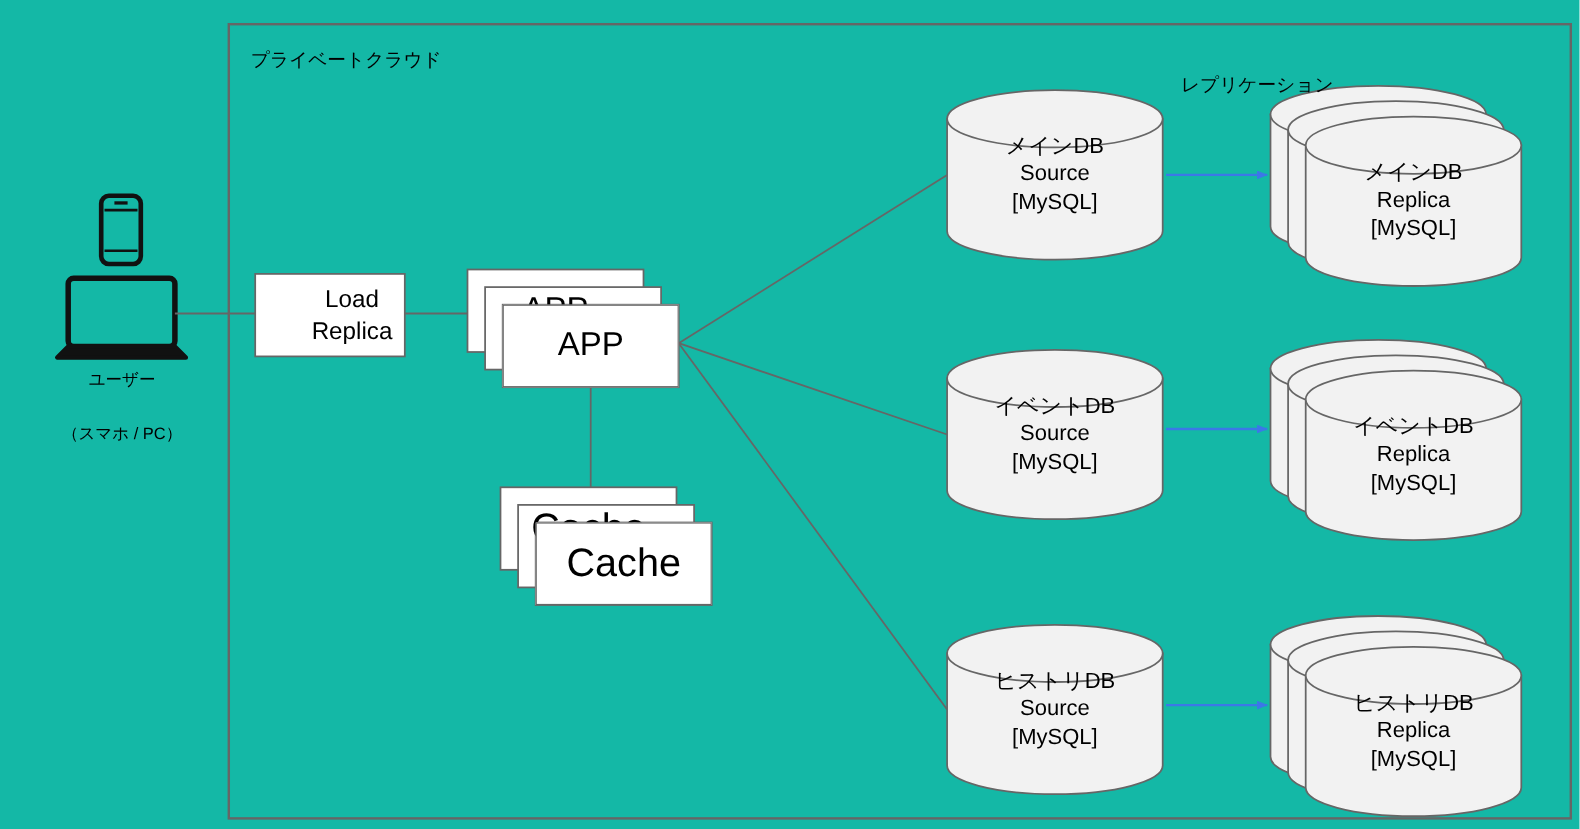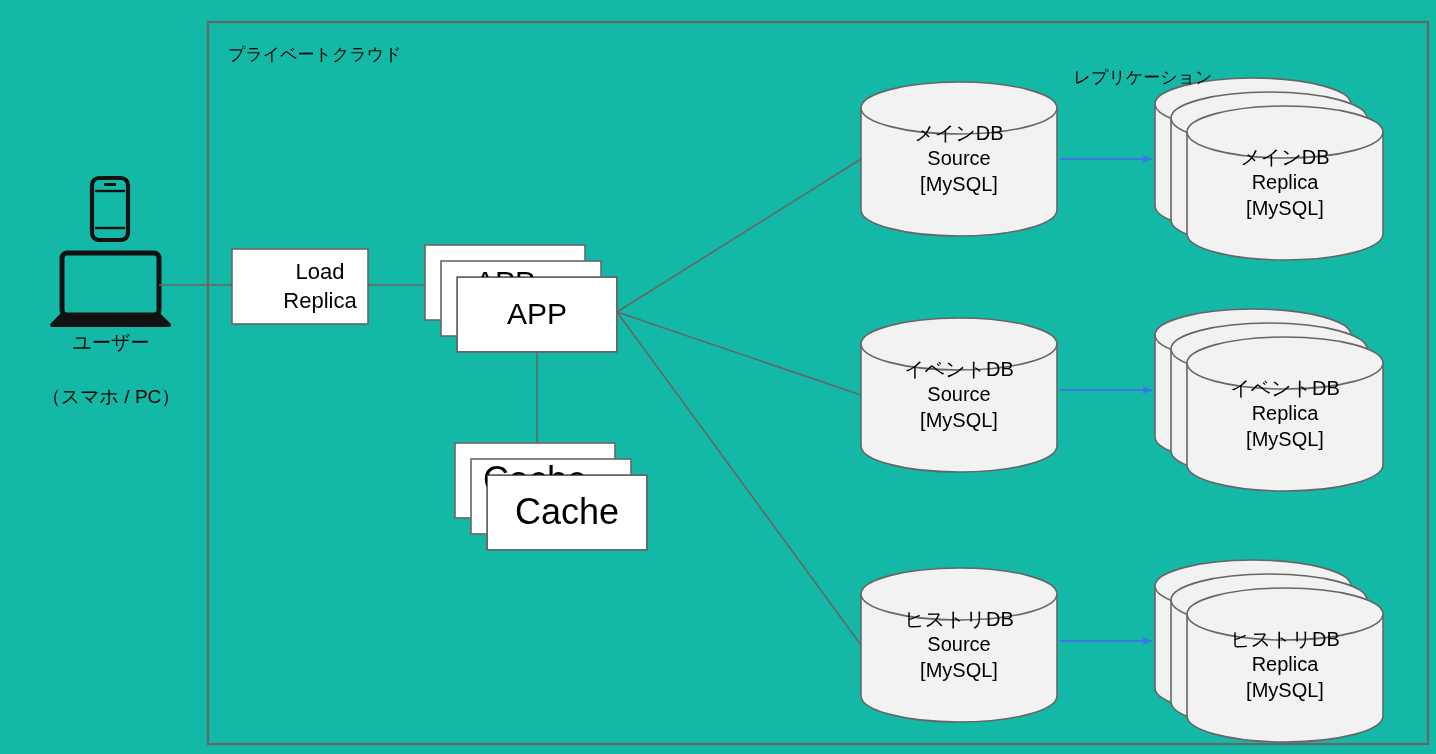--- a/index.html
+++ b/index.html
@@ -39,21 +39,21 @@
   .lbl-line { display: block; white-space: nowrap; }
 
   
   .t-cloud     { font-size: 17px; }
   .t-repl      { font-size: 17px; }
   .t-lb        { font-size: 22px; padding-left: 20px; }
   .t-app       { font-size: 30px; }
   .t-app-ghost { font-size: 30px; }
   .t-cache     { font-size: 36px; }
   .t-db        { font-size: 20px; }
-  .t-user      { font-size: 19px; gap: 29px; }
+  .t-user      { font-size: 15px; gap: 29px; }
 </style>
 </head>
 <body>
 
 <div id="canvas">
 
   <svg id="svg-layer" viewBox="0 0 1436 754" xmlns="http://www.w3.org/2000/svg">
     <defs>
       <marker id="bluearrow" markerWidth="10" markerHeight="8" refX="9.4" refY="4" orient="auto" markerUnits="userSpaceOnUse">
         <path d="M0,0 L10,4 L0,8 z" fill="#3b78e7"></path>

